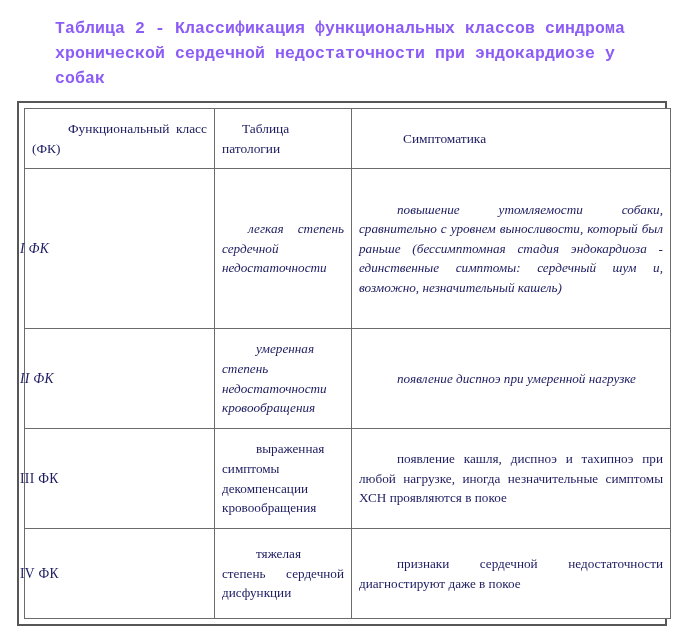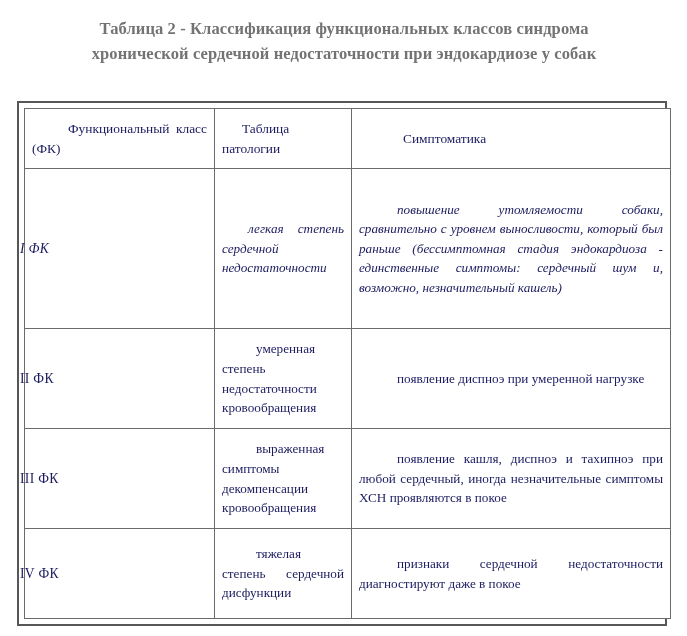--- a/index.html
+++ b/index.html
@@ -23,26 +23,25 @@
     height: 636px;
     box-sizing: border-box;
   }
 
   
   .doc-title {
     position: absolute;
     left: 55px;
     top: 16px;
     width: 578px;
-    text-align: center;
-    font-family: Liberation Serif, serif;
+    font-family: Liberation Mono, monospace;
     font-weight: bold;
     font-size: 16.5px;
     line-height: 25px;
-    color: #737373;
+    color: #8b5cf6;
     letter-spacing: 0.1px;
   }
 
   
   .table-wrap {
     position: absolute;
     left: 17px;
     top: 101px;
     width: 650px;
     border: 2px solid #575757;
@@ -114,21 +113,21 @@
   }
   .just.degree.narrow {
     text-indent: 34px;
   }
   .just.sym {
     text-indent: 38px;
   }
 
   
   tr.row-1 td { height: 160px; font-style: italic; }
-  tr.row-2 td { height: 100px; }
+  tr.row-2 td { height: 100px; font-style: italic; }
   tr.row-3 td { height: 100px; }
   tr.row-4 td { height: 90px; }
 </style>
 </head>
 <body>
 
 <div class="page">
 
   <div class="doc-title">Таблица 2 - Классификация функциональных классов синдрома хронической сердечной недостаточности при эндокардиозе у собак</div>
 
@@ -178,21 +177,21 @@
         </tr>
 
         <tr class="row-3">
           <td>
             <p class="class-label">III ФК</p>
           </td>
           <td>
             <p class="just degree narrow">выраженная симптомы декомпенсации кровообращения</p>
           </td>
           <td>
-            <p class="just sym">появление кашля, диспноэ и тахипноэ при любой сердечный, иногда незначительные симптомы ХСН проявляются в покое</p>
+            <p class="just sym">появление кашля, диспноэ и тахипноэ при любой нагрузке, иногда незначительные симптомы ХСН проявляются в покое</p>
           </td>
         </tr>
 
         <tr class="row-4">
           <td>
             <p class="class-label">IV ФК</p>
           </td>
           <td>
             <p class="just degree narrow">тяжелая степень сердечной дисфункции</p>
           </td>

